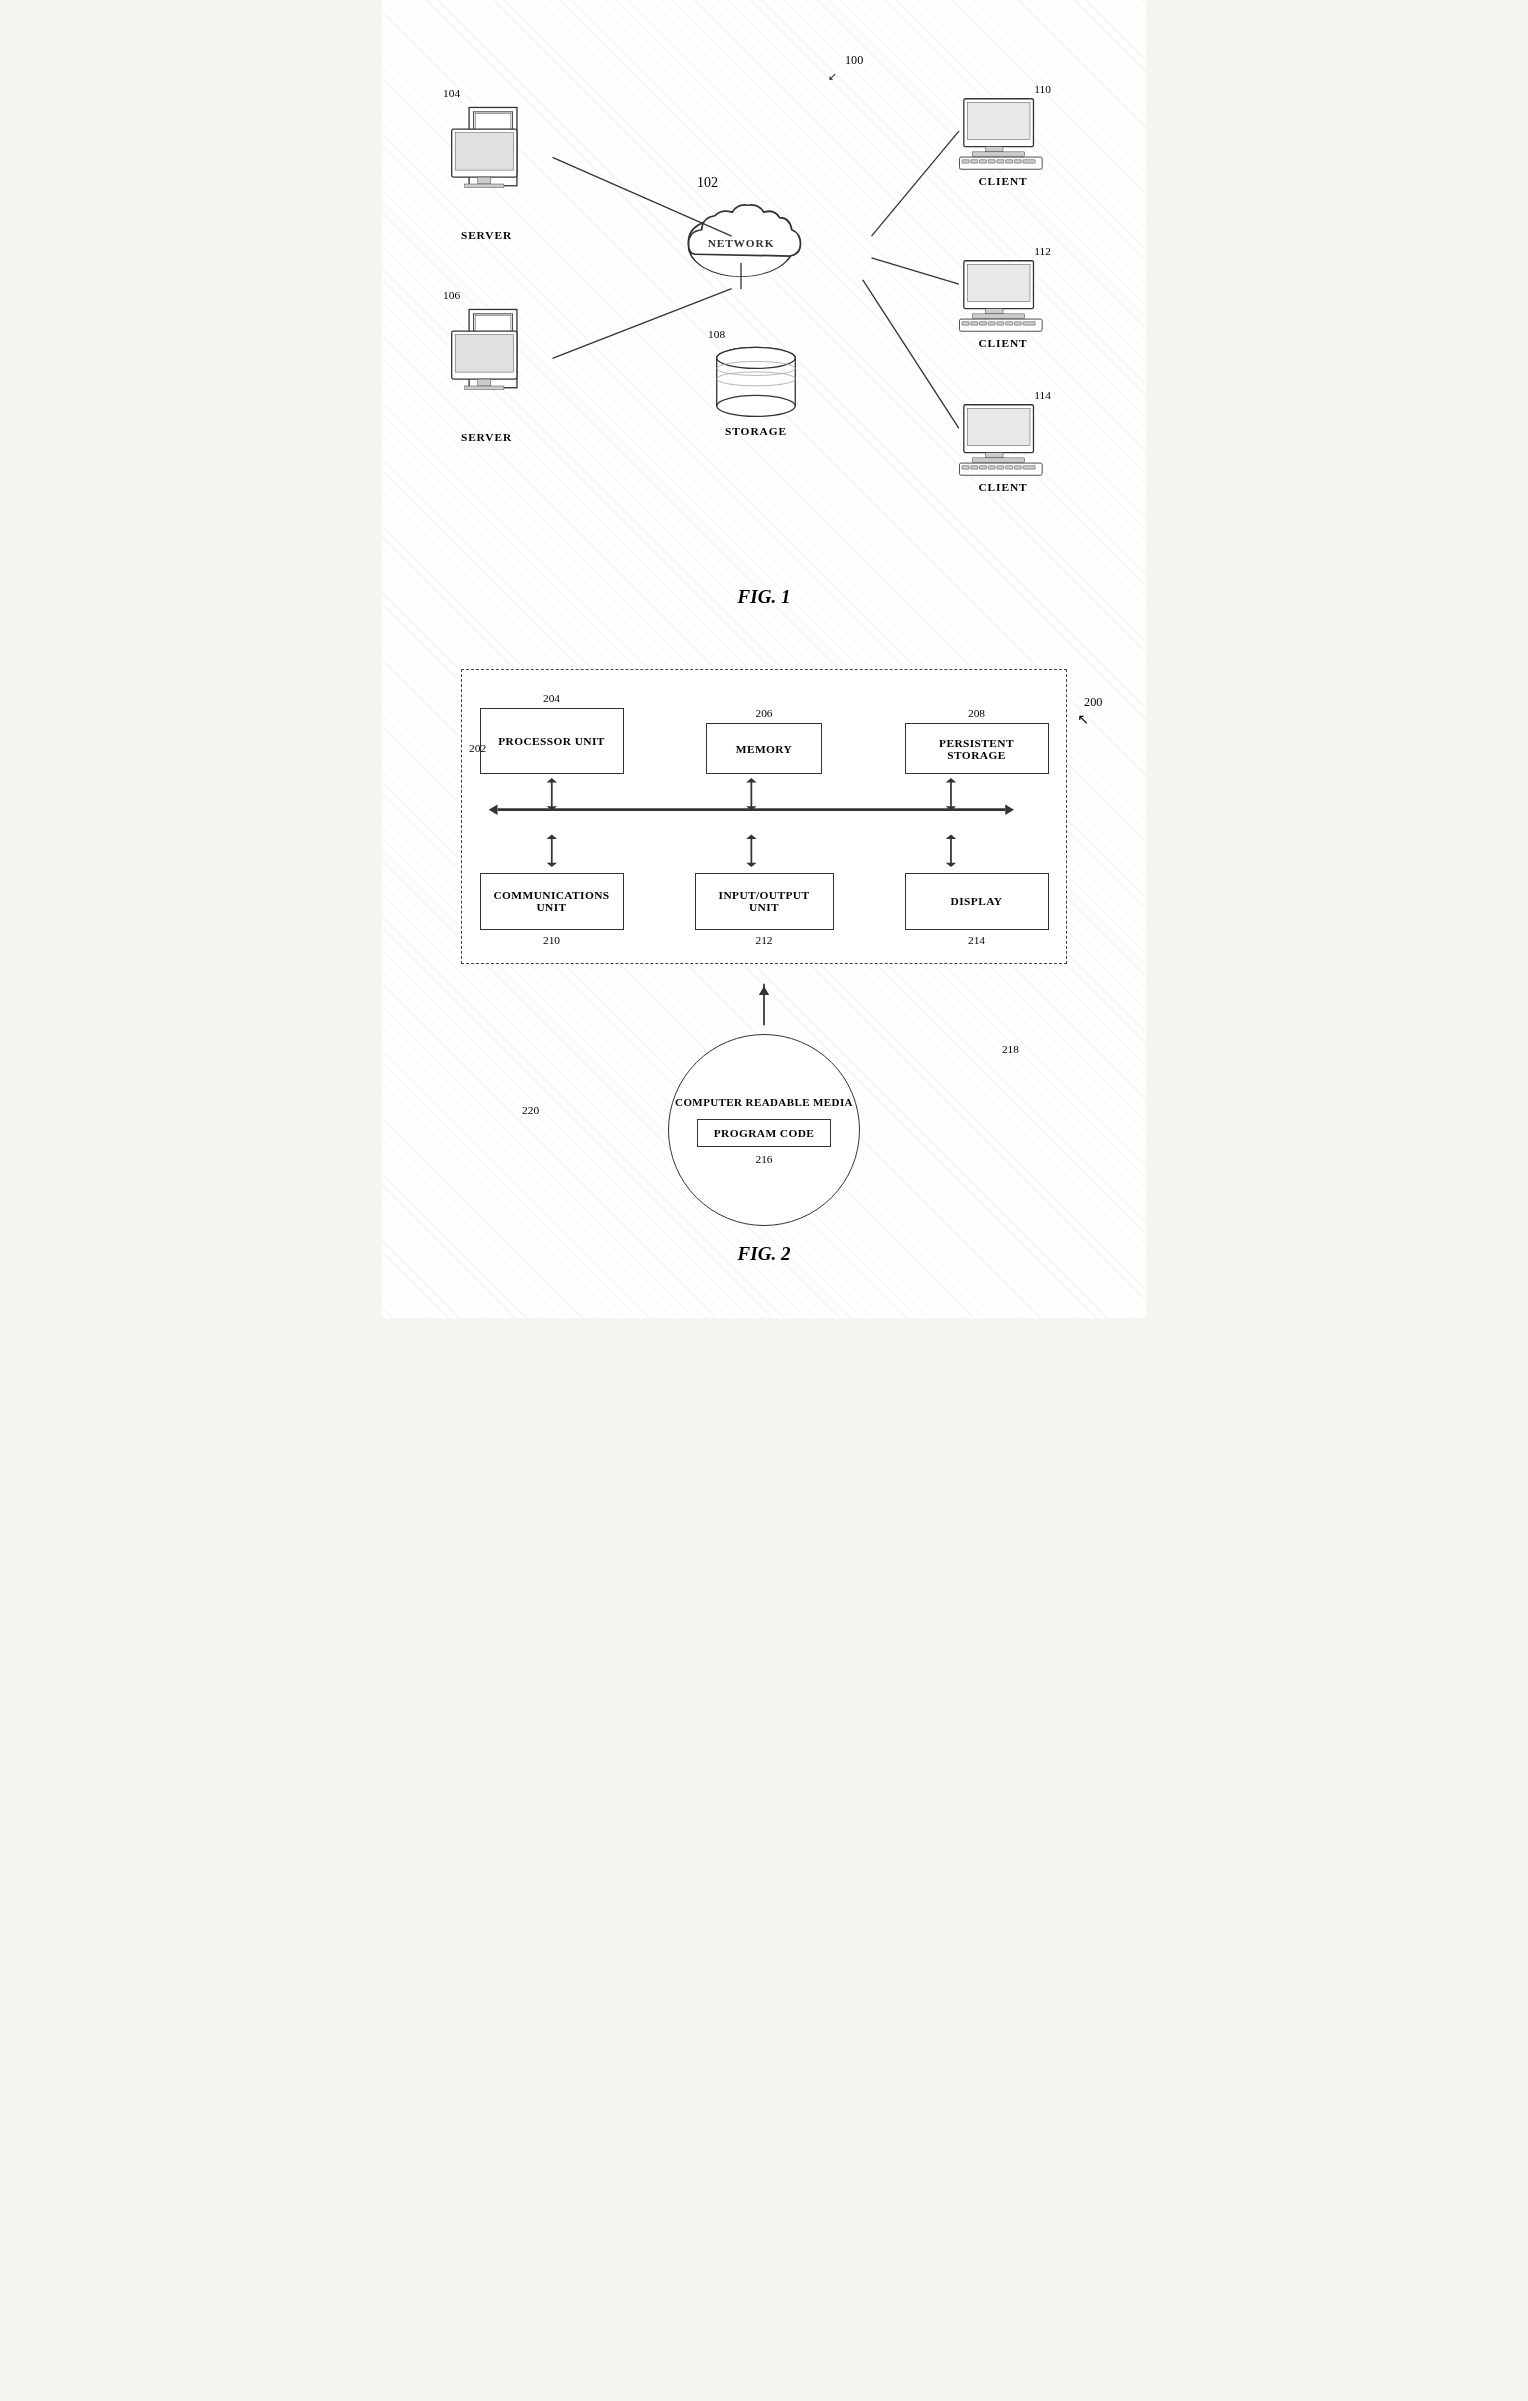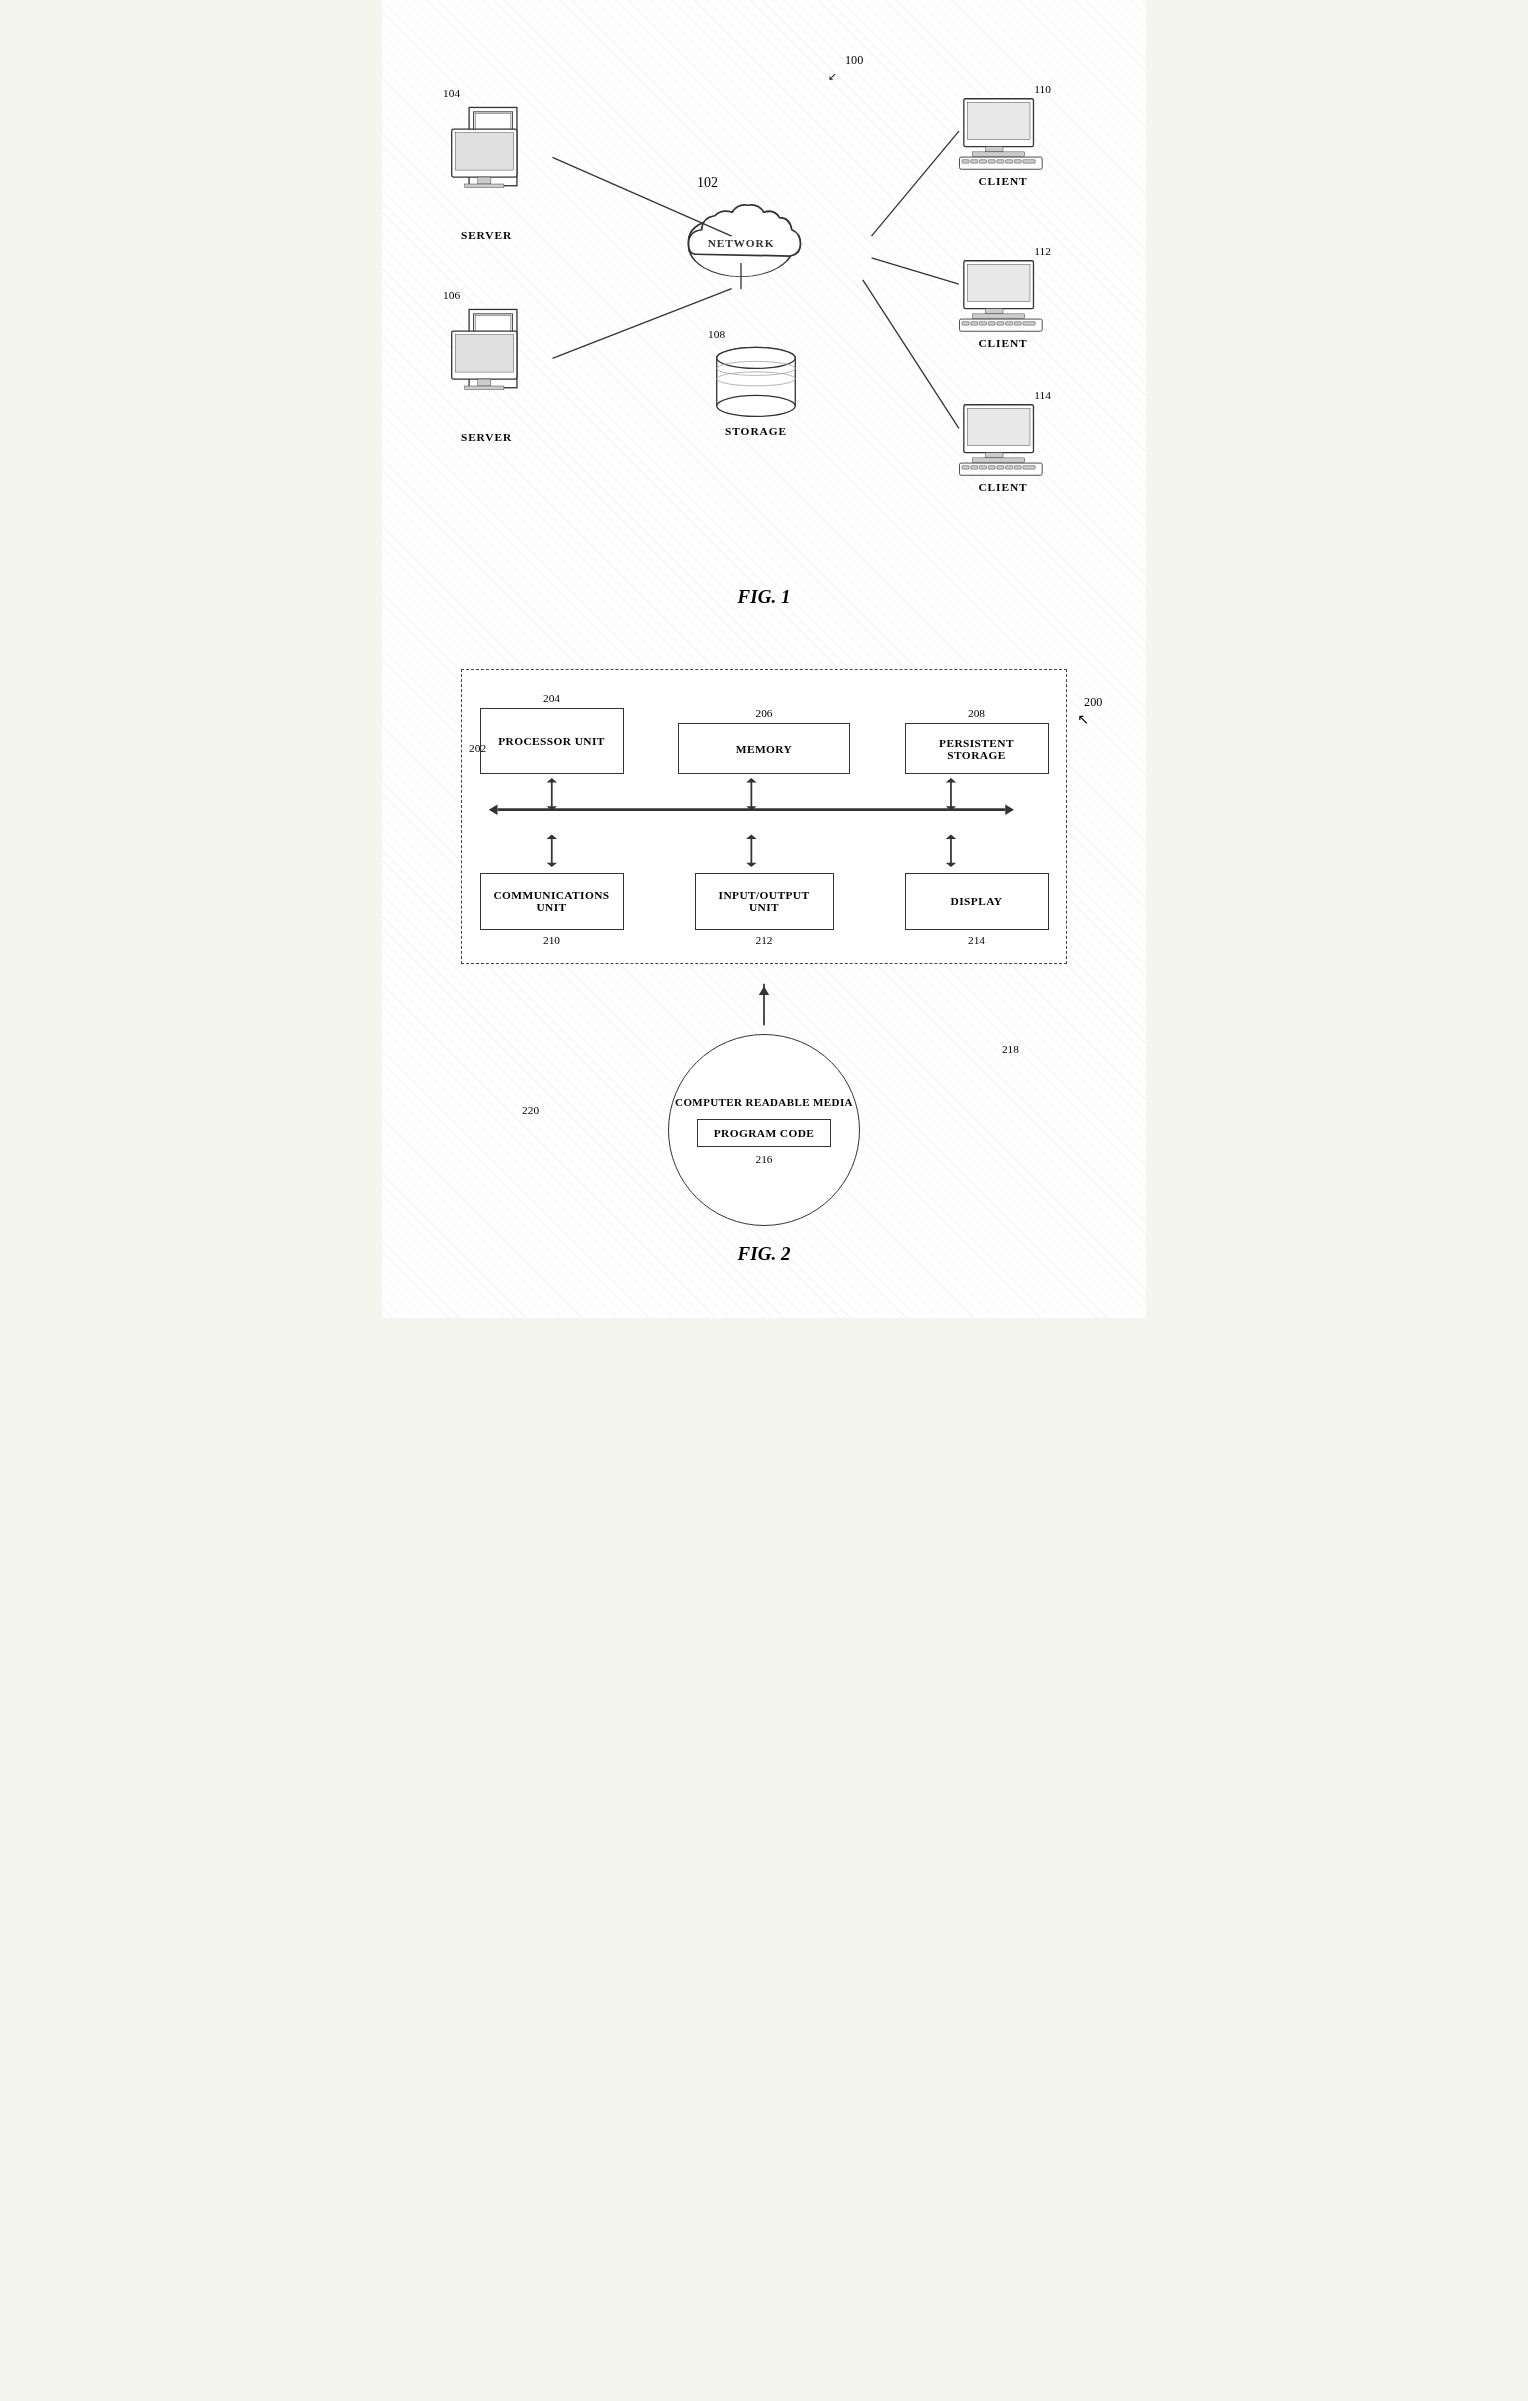--- a/index.html
+++ b/index.html
@@ -224,21 +224,21 @@
 
       <div style="display:flex; justify-content:space-between; align-items:flex-end; margin-bottom:4.4px;">
 
         <div style="display:flex;flex-direction:column;align-items:center;">
           <div style="font-size:11.4px;margin-bottom:4.4px;">204</div>
           <div style="border:1.7px solid #333;padding:26px 13px;text-align:right;font-weight:bold;font-size:11.4px;letter-spacing:0.4px;width:144px;min-height:51px;display:flex;align-items:center;justify-content:center;background:white;">PROCESSOR UNIT</div>
         </div>
 
         <div style="display:flex;flex-direction:column;align-items:center;">
           <div style="font-size:11.4px;margin-bottom:4.4px;">206</div>
-          <div style="border:1.7px solid #333;padding:8.7px 13px;text-align:center;font-weight:bold;font-size:11.4px;letter-spacing:0.4px;width:172px;min-height:51px;display:flex;align-items:center;justify-content:center;background:white;">MEMORY</div>
+          <div style="border:1.7px solid #333;padding:8.7px 13px;text-align:center;font-weight:bold;font-size:11.4px;letter-spacing:0.4px;width:116px;min-height:51px;display:flex;align-items:center;justify-content:center;background:white;">MEMORY</div>
         </div>
 
         <div style="display:flex;flex-direction:column;align-items:center;">
           <div style="font-size:11.4px;margin-bottom:4.4px;">208</div>
           <div style="border:1.7px solid #333;padding:8.7px 13px;text-align:center;font-weight:bold;font-size:11.4px;letter-spacing:0.4px;width:144px;min-height:51px;display:flex;align-items:center;justify-content:center;background:white;">PERSISTENT STORAGE</div>
         </div>
       </div>
 
       <div style="position:relative;height:44px;margin:1.7px 0;">
         

